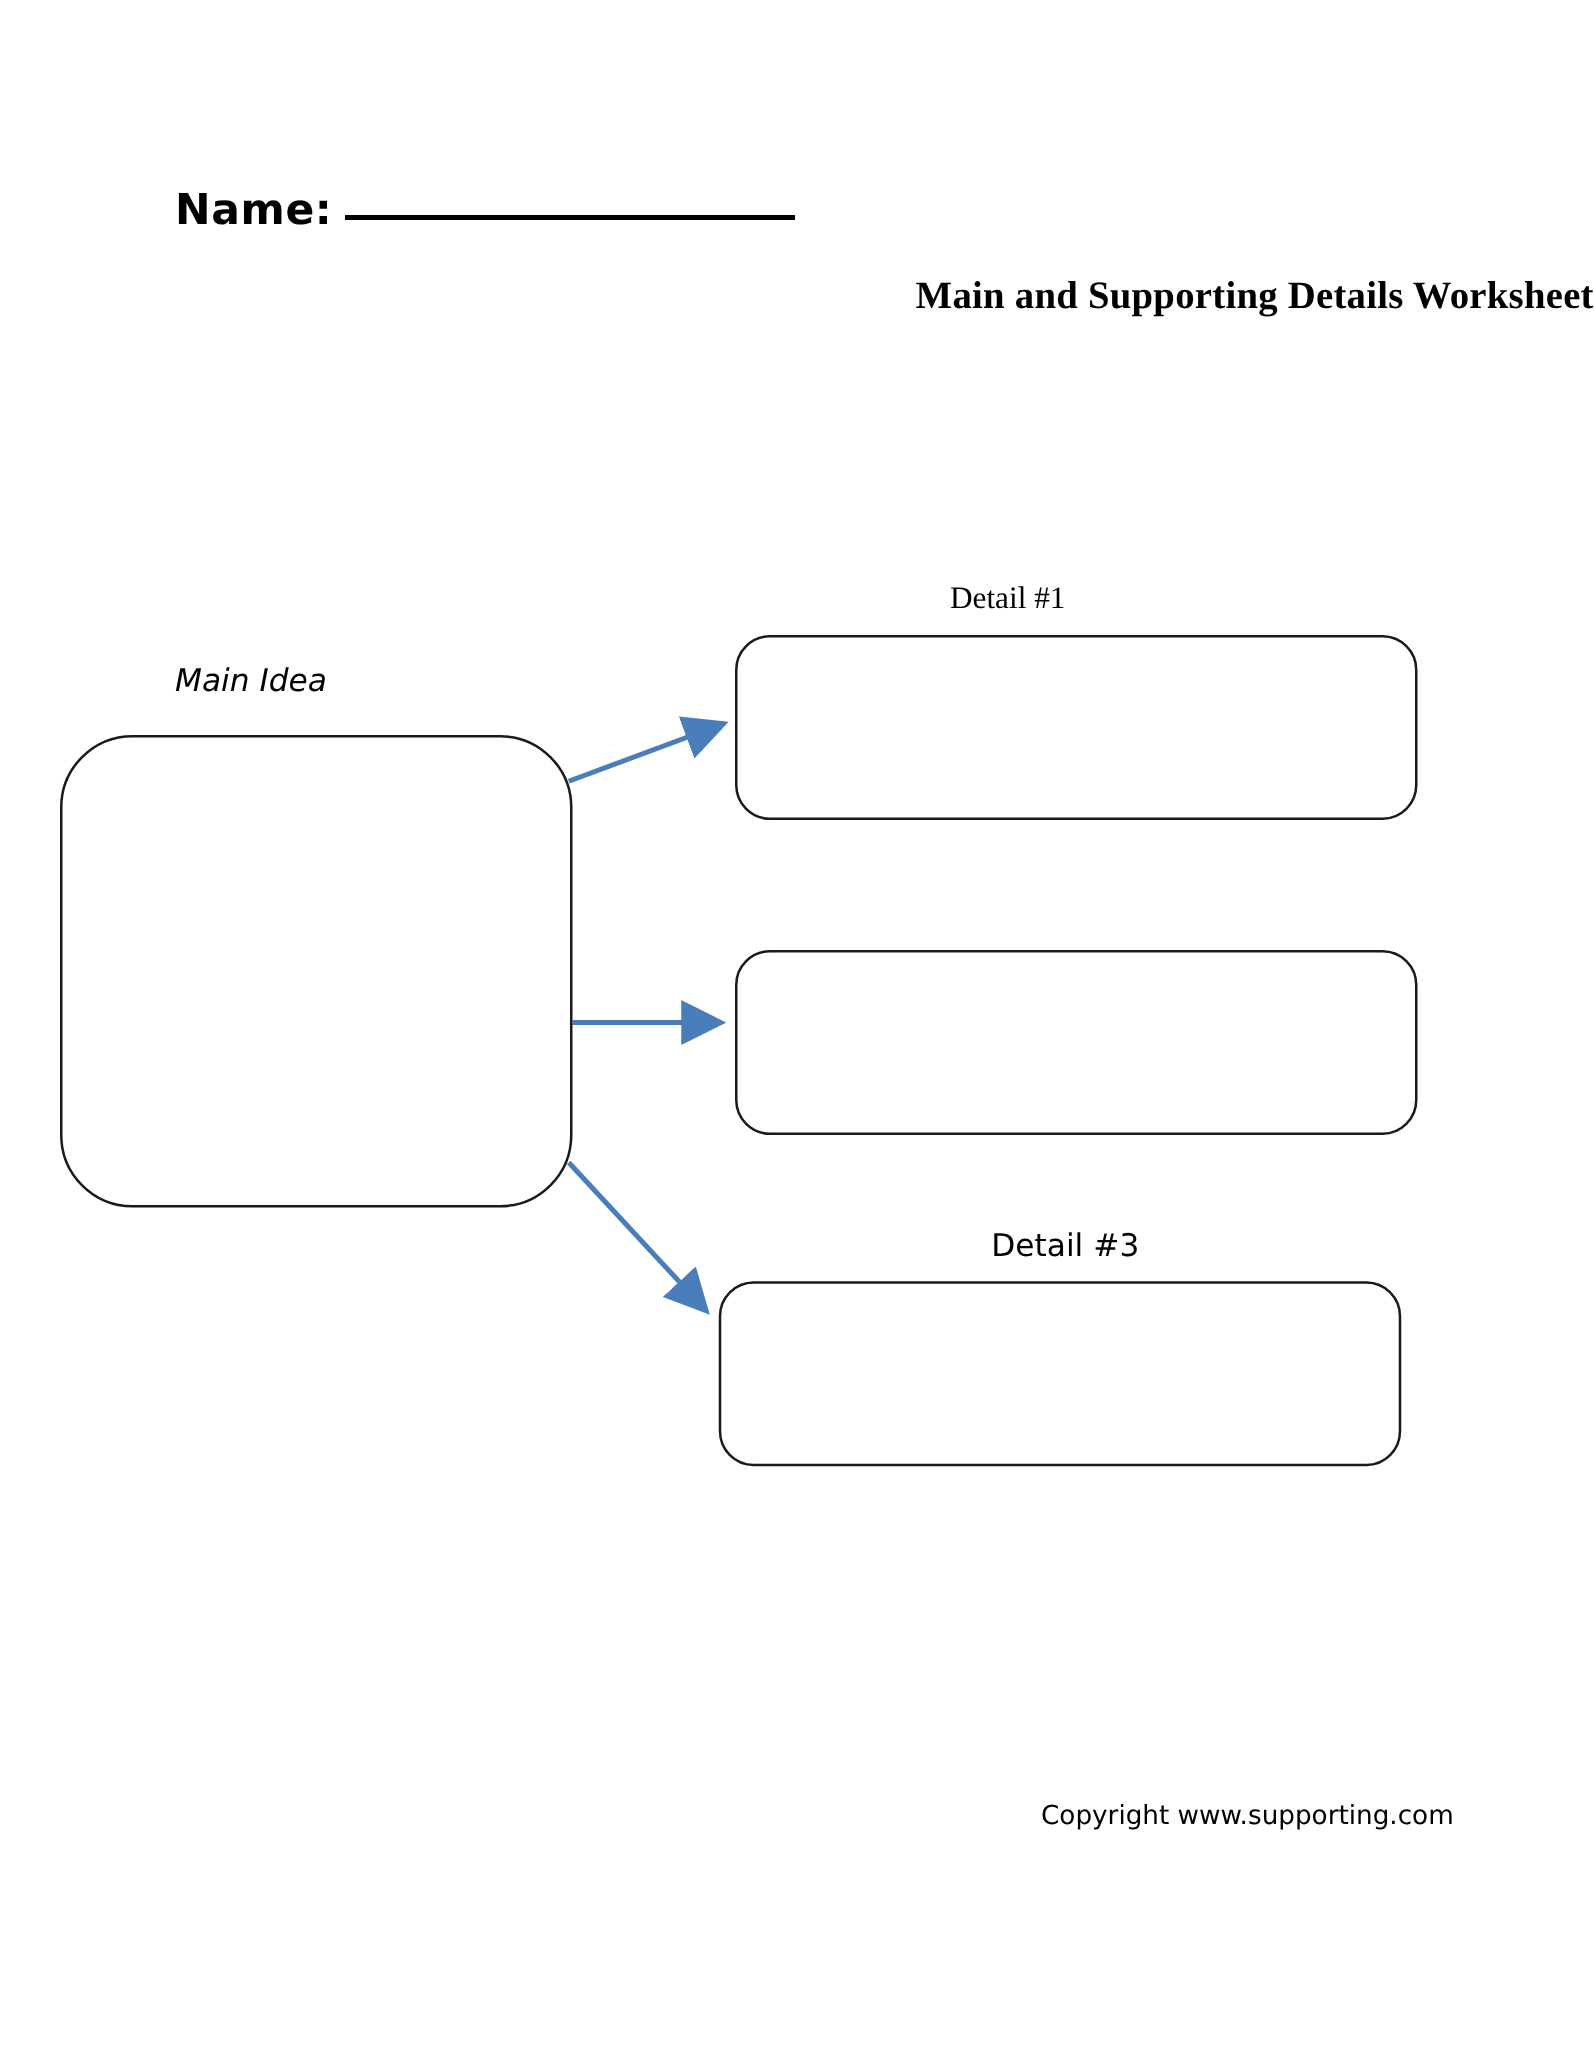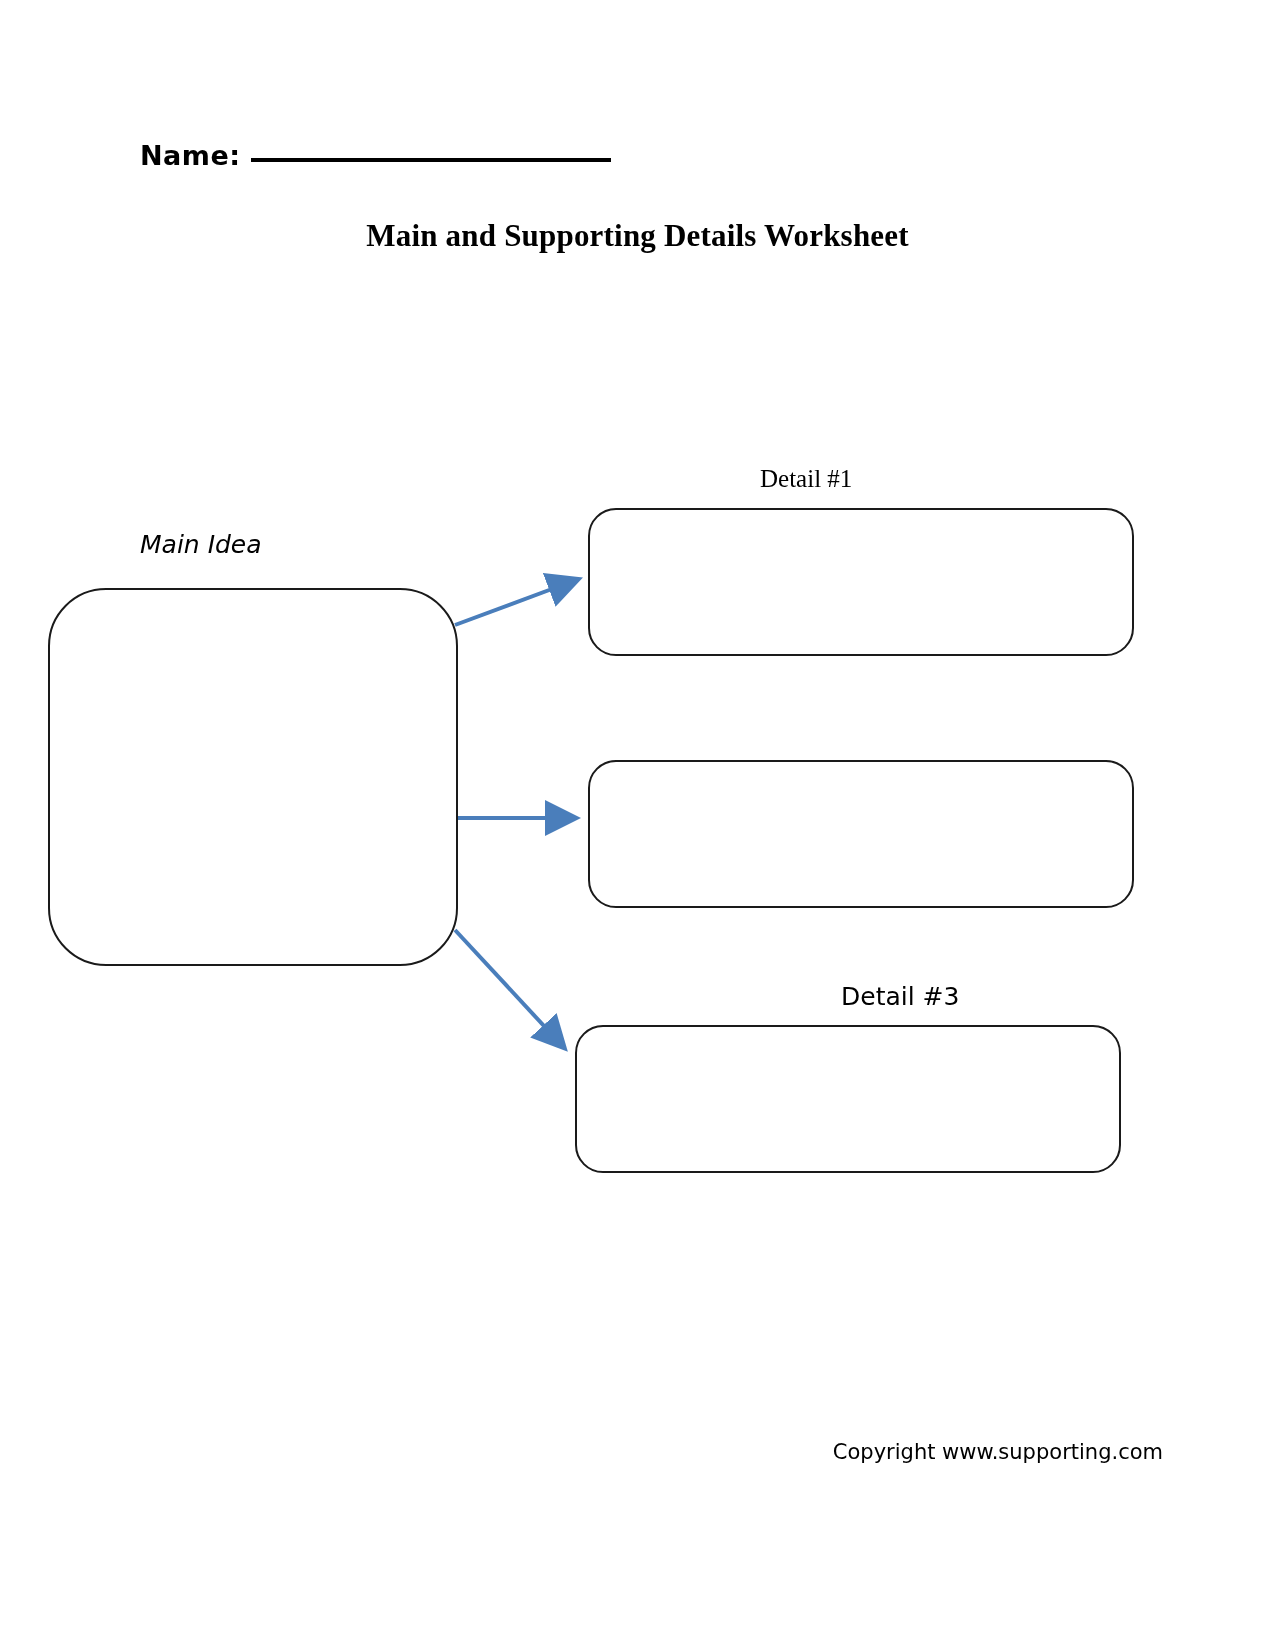--- a/index.html
+++ b/index.html
@@ -25,23 +25,24 @@
   .name-date-row {
     position: absolute;
     left: 140px;
     top: 140px;
     width: 1000px;
     height: 50px;
   }
   .field-label {
     font-family: "DejaVu Sans", sans-serif;
     font-weight: bold;
-    font-size: 27px;
+    font-size: 34px;
     line-height: 32px;
     letter-spacing: 0.5px;
+    margin-top: 12px;
   }
   .name-block {
     position: absolute;
     left: 0;
     top: 0;
     display: flex;
     align-items: baseline;
   }
   .date-block {
     position: absolute;
@@ -60,21 +61,21 @@
   }
   .blank-name { width: 360px; }
   .blank-date { width: 230px; }
 
   
   .worksheet-title {
     position: absolute;
     left: 0;
     right: 0;
     top: 218px;
-    text-align: center;
+    text-align: right;
     font-family: "Liberation Serif", serif;
     font-weight: bold;
     font-size: 31px;
     letter-spacing: 0.2px;
   }
 
   
   .directions {
     position: absolute;
     left: 141px;
@@ -127,21 +128,21 @@
     width: 546px;
     height: 148px;
     border-radius: 28px;
   }
   .detail-1 { left: 588px; top: 68px; }
   .detail-2 { left: 588px; top: 320px; }
   .detail-3 { left: 575px; top: 585px; }
 
   .detail-caption-1 { left: 760px; top: 24px; font-family: Liberation Serif, serif; }
   .detail-caption-2 { left: 786px; top: 278px; margin-top: 40px; }
-  .detail-caption-3 { left: 793px; top: 542px; margin-left: 48px; }
+  .detail-caption-3 { left: 793px; top: 542px; }
 
   .arrows {
     position: absolute;
     left: 0;
     top: 0;
     width: 1275px;
     height: 790px;
   }
 
   

